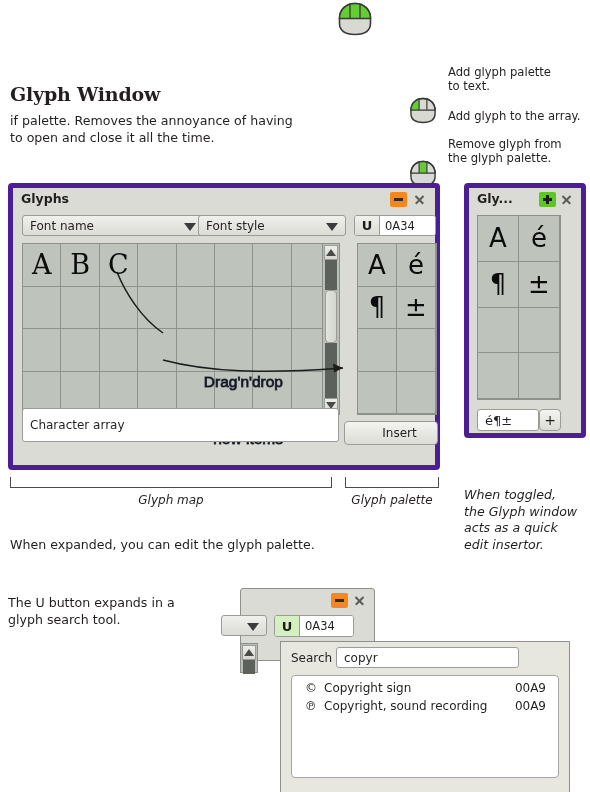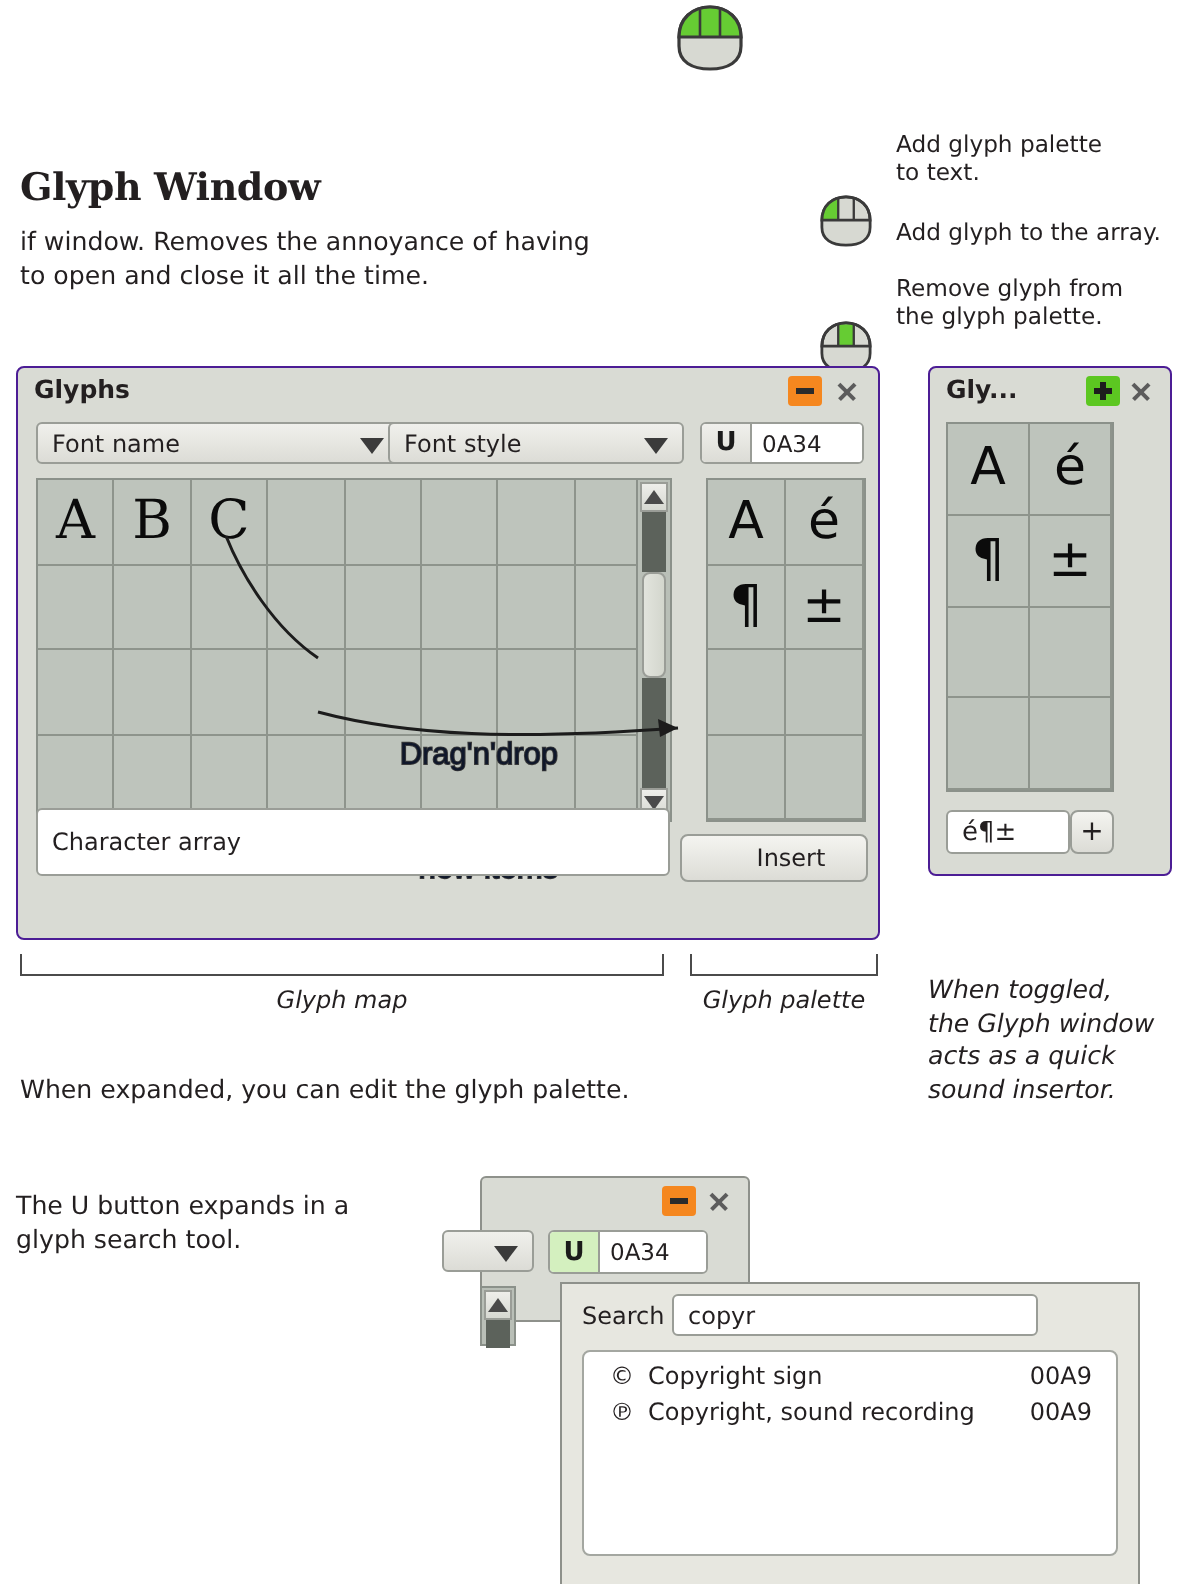--- a/index.html
+++ b/index.html
@@ -44,21 +44,21 @@
     font-family: "DejaVu Sans", sans-serif;
     font-style: italic;
     font-size: 12px;
     color: #231f20;
   }
 
   
   .window {
     position: absolute;
     background: #d9dbd4;
-    border: 1px solid #4c1d95;
+    border: 5px solid #4c1d95;
     border-radius: 4px;
     box-sizing: border-box;
   }
   .win-titlebar {
     position: relative;
     height: 22px;
   }
   .win-title {
     position: absolute;
     left: 8px; top: 3px;
@@ -270,21 +270,21 @@
     <path d="M18 1.5 C27 1.5 33.5 7.5 33.5 16.5 L33.5 21 C33.5 29 27 32.5 18 32.5 C9 32.5 2.5 29 2.5 21 L2.5 16.5 C2.5 7.5 9 1.5 18 1.5 Z" fill="#d7d9d2" stroke="#3a3a3a" stroke-width="1.6"></path>
     <path d="M18 1.5 C27 1.5 33.5 7.5 33.5 16.5 L2.5 16.5 C2.5 7.5 9 1.5 18 1.5 Z" fill="#66cc33" stroke="#3a3a3a" stroke-width="1.6"></path>
     <line x1="13" y1="2.8" x2="13" y2="16.5" stroke="#3a3a3a" stroke-width="1.3"></line>
     <line x1="23" y1="2.8" x2="23" y2="16.5" stroke="#3a3a3a" stroke-width="1.3"></line>
   </svg>
 </div>
 
 <h1 id="page-title">Glyph Window</h1>
 
 <div class="abs body-text" style="left:10px; top:113px; width:320px;">
-  <div>if window. Removes the annoyance of having</div>
+  <div>if palette. Removes the annoyance of having</div>
   <div>to open and close it all the time.</div>
 </div>
 
 <div class="abs mouse" style="left:409px; top:63px;">
   <svg width="28" height="27" viewBox="0 0 36 34">
     <path d="M18 1.5 C27 1.5 33.5 7.5 33.5 16.5 L33.5 21 C33.5 29 27 32.5 18 32.5 C9 32.5 2.5 29 2.5 21 L2.5 16.5 C2.5 7.5 9 1.5 18 1.5 Z" fill="#d7d9d2" stroke="#3a3a3a" stroke-width="1.8"></path>
     <path d="M13 2.3 C8.2 3.6 2.5 8 2.5 16.5 L13 16.5 Z" fill="#66cc33"></path>
     <path d="M18 1.5 C27 1.5 33.5 7.5 33.5 16.5 L2.5 16.5 C2.5 7.5 9 1.5 18 1.5 Z" fill="none" stroke="#3a3a3a" stroke-width="1.8"></path>
     <line x1="13" y1="2.4" x2="13" y2="16.5" stroke="#3a3a3a" stroke-width="1.5"></line>
     <line x1="23" y1="2.4" x2="23" y2="16.5" stroke="#3a3a3a" stroke-width="1.5"></line>
@@ -449,21 +449,21 @@
   </div>
 
   <div class="textfield" style="left:8px; top:221px; width:62px; height:22px; font-size:13px;">é¶±</div>
   <div class="pushbtn" style="left:70px; top:221px; width:22px; height:22px; font-size:14px;">+</div>
 </div>
 
 <div class="abs body-text" style="left:464px; top:487px; width:126px;font-style:italic;">
   <div>When toggled,</div>
   <div>the Glyph window</div>
   <div>acts as a quick</div>
-  <div>sound insertor.</div>
+  <div>edit insertor.</div>
 </div>
 
 <div class="abs body-text" style="left:10px; top:537px; width:400px;">When expanded, you can edit the glyph palette.</div>
 
 <div class="abs body-text" style="left:8px; top:595px; width:200px;">
   <div>The U button expands in a</div>
   <div>glyph search tool.</div>
 </div>
 
 <div class="abs" style="left:240px; top:588px; width:135px; height:73px; background:#d9dbd4; border:1px solid #8e918b; box-sizing:border-box; border-radius:3px;">

